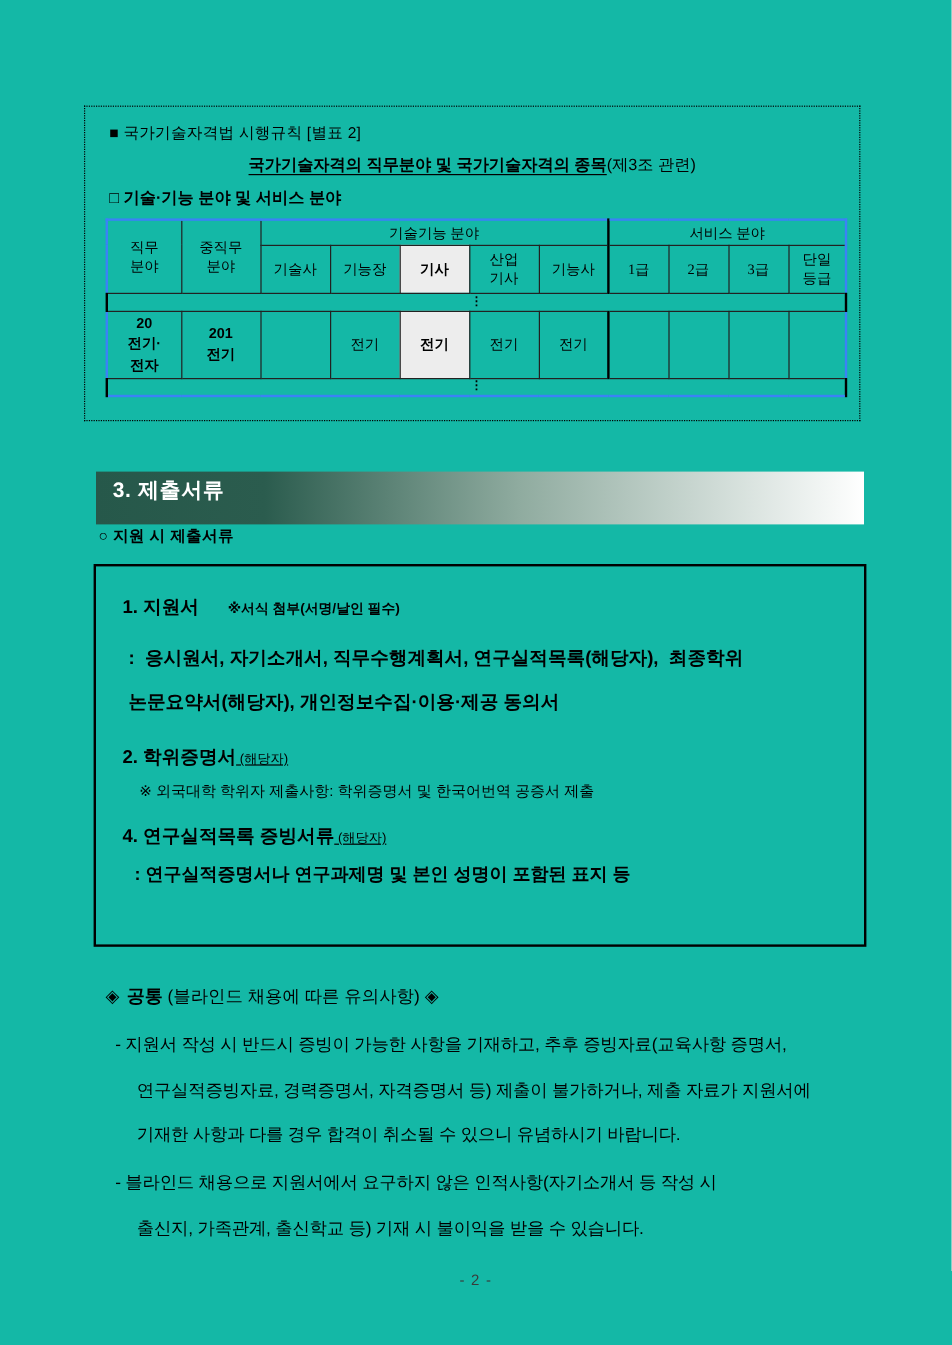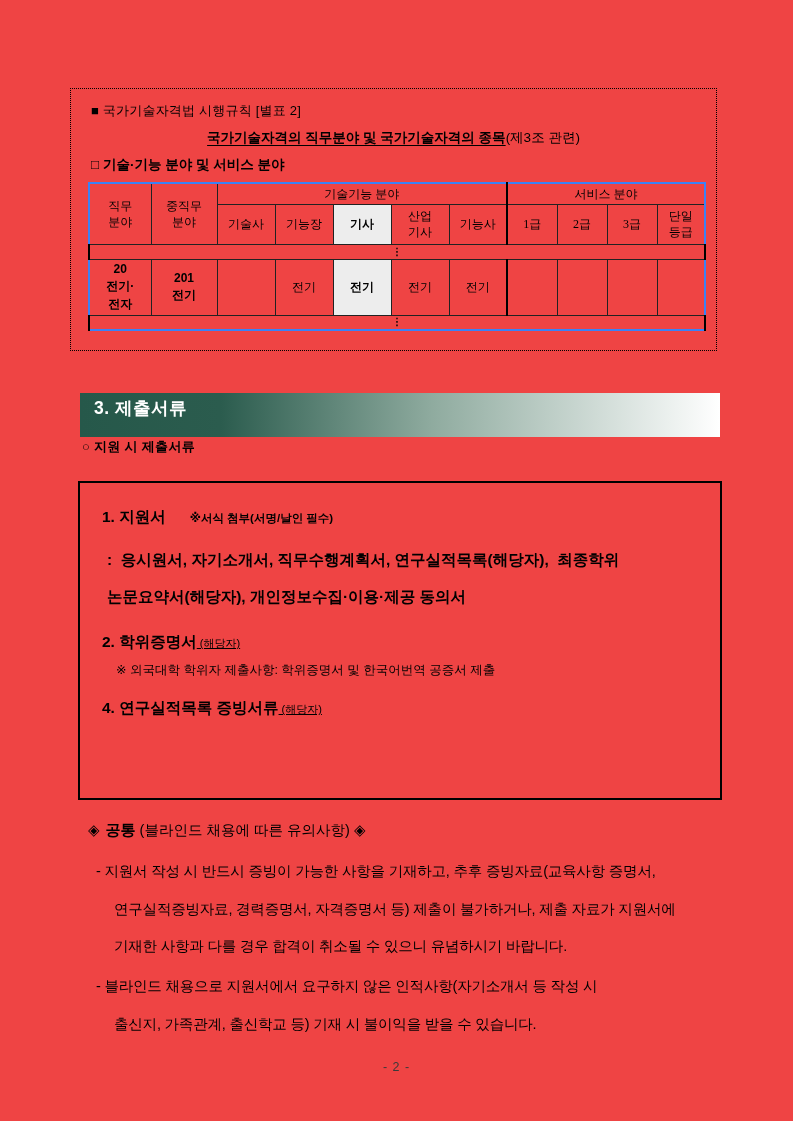--- a/index.html
+++ b/index.html
@@ -1,21 +1,21 @@
 <!DOCTYPE html>
 <html><head>
 <meta charset="utf-8">
 <style>
   * { margin: 0; padding: 0; box-sizing: border-box; }
   html, body { background: #e8e8e8; }
   .page {
     position: relative;
     width: 793px;
     height: 1121px;
-    background: #ef4444;
+    background: #14b8a6;
     font-family: "Liberation Sans", "DejaVu Sans", sans-serif;
     color: #000;
     overflow: hidden;
     margin: 0 auto;
   }
 
   
   .attachment-box {
     position: absolute;
     left: 70px; top: 88px;
@@ -101,21 +101,21 @@
     position: absolute;
     left: 82px; top: 438px;
     font-size: 13px;
     font-weight: bold;
     letter-spacing: 0.3px;
   }
 
   
   .documents-box {
     position: absolute;
-    left: 78px; top: 481px;
+    left: 78px; top: 470px;
     width: 644px; height: 319px;
     border: 2px solid #000;
   }
   .doc-item-line { margin: 24px 0 0 22px; font-size: 15.5px; }
   .doc-item-line .doc-title { font-weight: bold; }
   .doc-item-line .doc-suffix { font-weight: normal; font-size: 11px; text-decoration: underline; }
   .doc-item-line .doc-inline-note {
     font-weight: bold;
     font-size: 11.5px;
     margin-left: 24px;
@@ -260,20 +260,21 @@
 
     <div class="doc-item-line doc-item-2">
       <span class="doc-title">2. 학위증명서</span><span class="doc-suffix"> (해당자)</span>
     </div>
     <div class="doc-note">※ 외국대학 학위자 제출사항: 학위증명서 및 한국어번역 공증서 제출</div>
 
 
     <div class="doc-item-line doc-item-4">
       <span class="doc-title">4. 연구실적목록 증빙서류</span><span class="doc-suffix"> (해당자)</span>
     </div>
+    <div class="doc-desc-4">: 연구실적증명서나 연구과제명 및 본인 성명이 포함된 표지 등</div>
   </div>
 
   <div class="common-block">
     <div class="common-heading">
       <span class="dia">◈</span><span class="ttl">공통</span><span class="nte">(블라인드 채용에 따른 유의사항)</span> <span class="dia">◈</span>
     </div>
     <div class="common-bullets">
       <div class="common-bullet">- 지원서 작성 시 반드시 증빙이 가능한 사항을 기재하고, 추후 증빙자료(교육사항 증명서,
 연구실적증빙자료, 경력증명서, 자격증명서 등) 제출이 불가하거나, 제출 자료가 지원서에
 기재한 사항과 다를 경우 합격이 취소될 수 있으니 유념하시기 바랍니다.</div>

